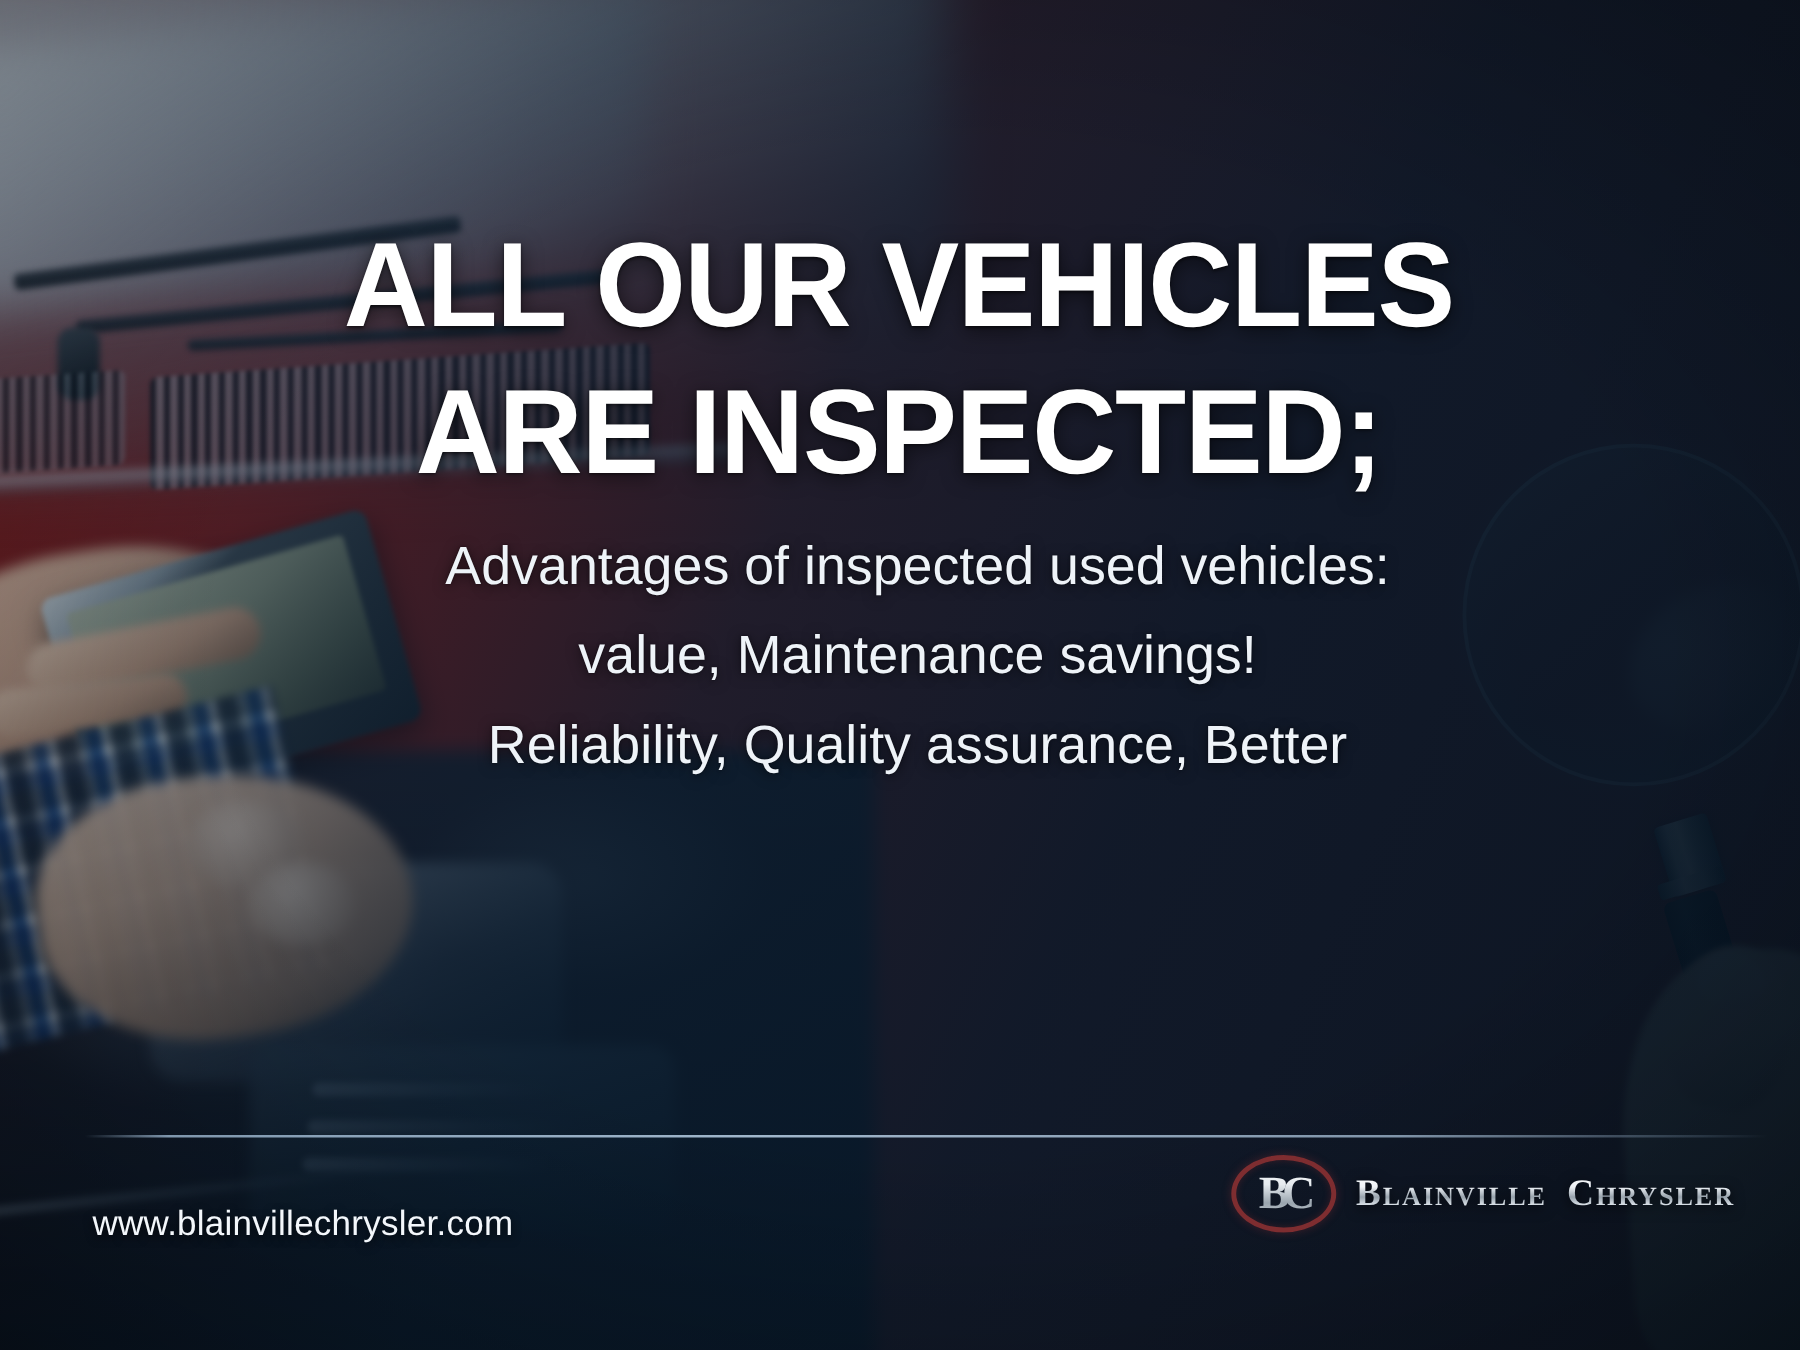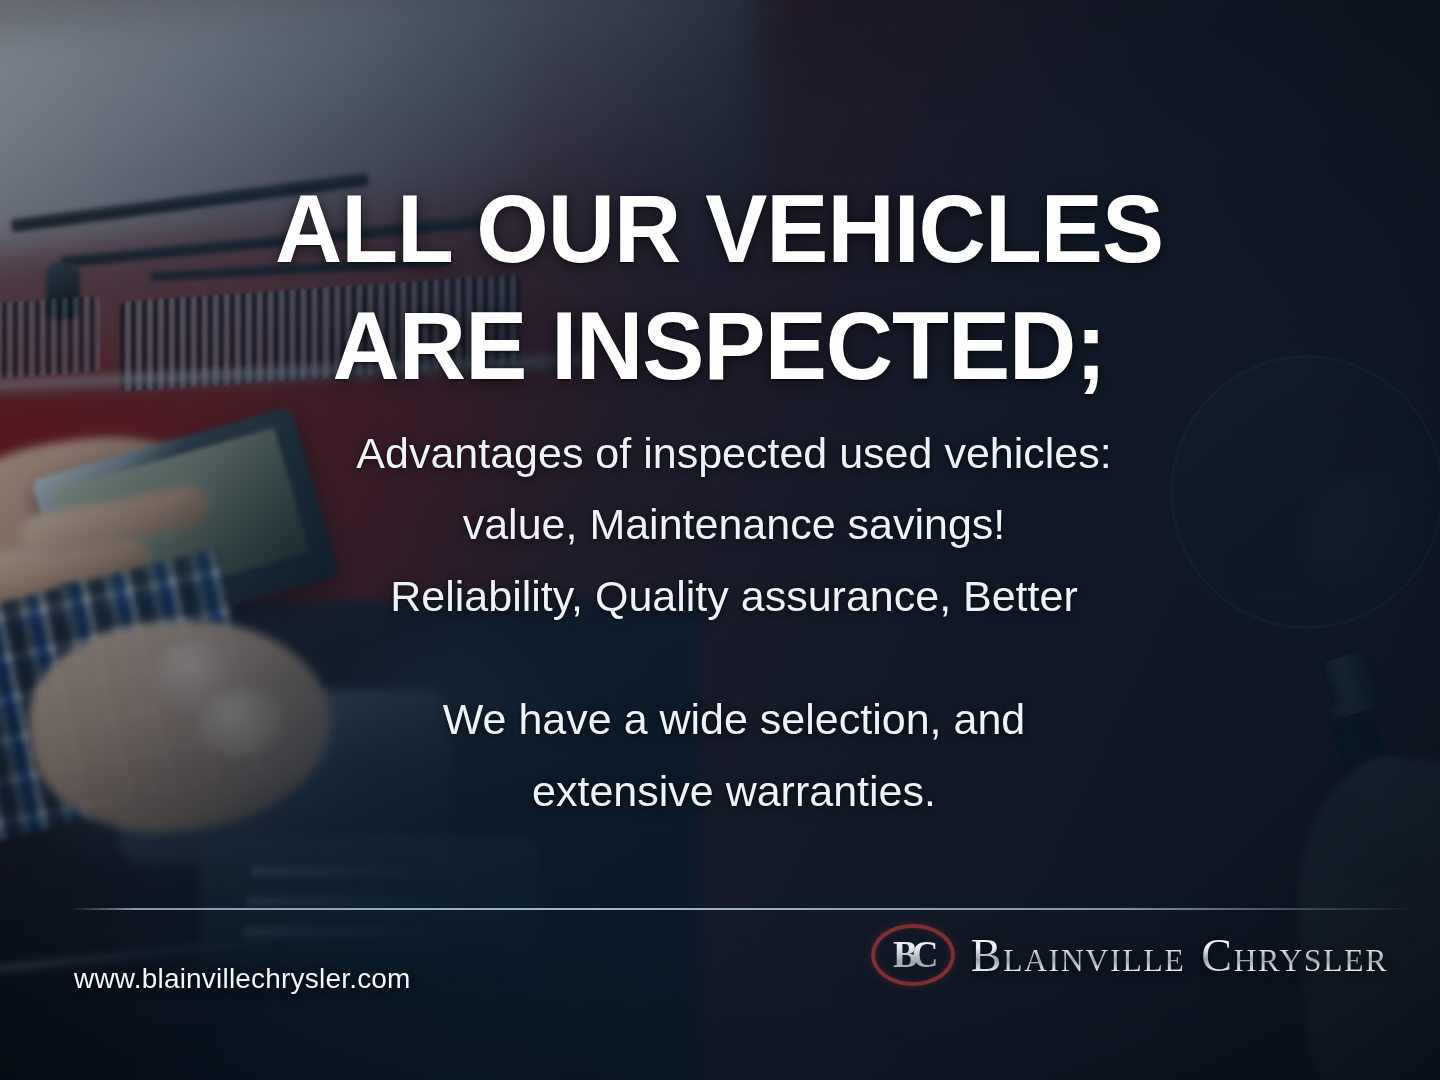--- a/index.html
+++ b/index.html
@@ -371,22 +371,22 @@
     letter-spacing: -6px;
     background: linear-gradient(180deg, #ffffff 0%, #e6ebef 38%, #9aa5ae 62%, #f2f5f8 100%);
     -webkit-background-clip: text;
     background-clip: text;
     color: transparent;
     text-shadow: none;
     padding-bottom: 2px;
   }
   .brand-name {
     font-family: "Liberation Serif", serif;
-    font-size: 46px;
-    font-weight: 400;
+    font-size: 30px;
+    font-weight: 700;
     font-variant: small-caps;
     letter-spacing: 1.5px;
     white-space: nowrap;
     background: linear-gradient(180deg, #ffffff 0%, #eef2f6 34%, #97a2ac 58%, #dfe6ec 78%, #ffffff 100%);
     -webkit-background-clip: text;
     background-clip: text;
     color: transparent;
     filter: drop-shadow(0 2px 5px rgba(0,0,0,.8));
   }
   .brand-name .word-gap { display: inline-block; width: 16px; }
@@ -454,24 +454,20 @@
       <span class="hl-line">ALL OUR VEHICLES</span>
       <span class="hl-line">ARE INSPECTED;</span>
     </h1>
 
     <div class="body-block">
       <p class="para1">
         <span class="bl">Advantages of inspected used vehicles:</span>
         <span class="bl">value, Maintenance savings!</span>
         <span class="bl">Reliability, Quality assurance, Better</span>
       </p>
-      <p class="para2">
-        <span class="bl">We have a wide selection, and</span>
-        <span class="bl">extensive warranties.</span>
-      </p>
     </div>
 
     <div class="divider"></div>
 
     <div class="site-url">www.blainvillechrysler.com</div>
 
     <div class="brand-lockup">
       <div class="brand-monogram">
         <div class="oval"></div>
         <div class="mono-text">BC</div>

